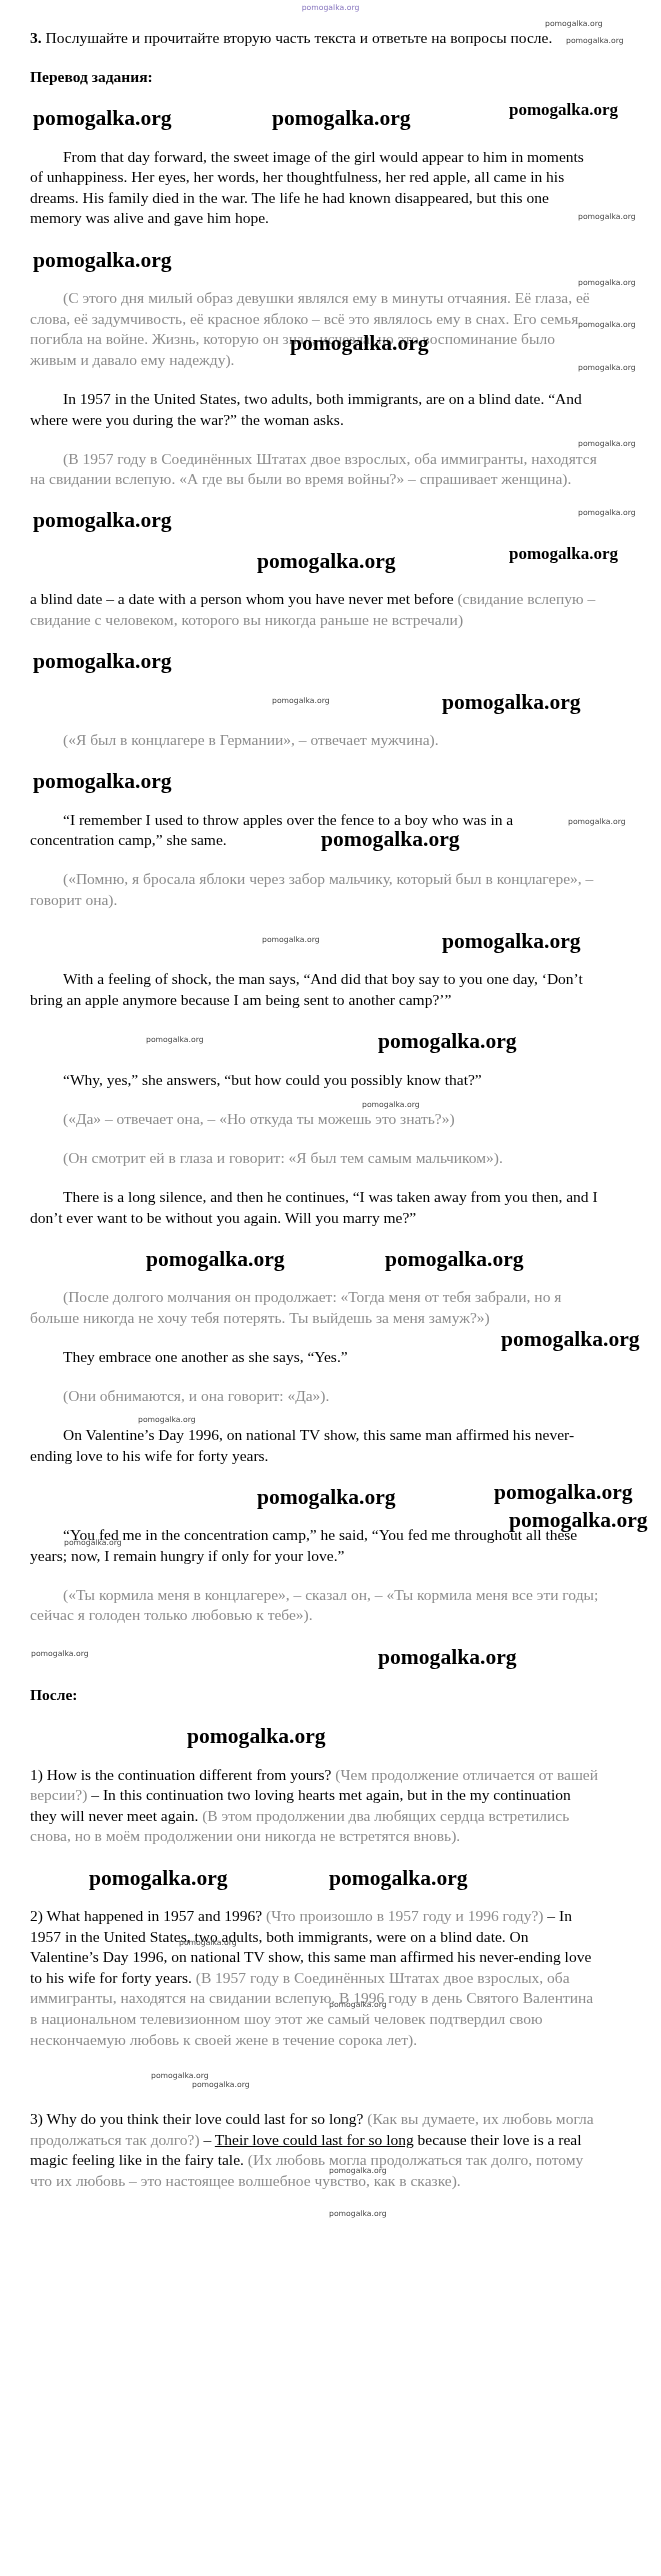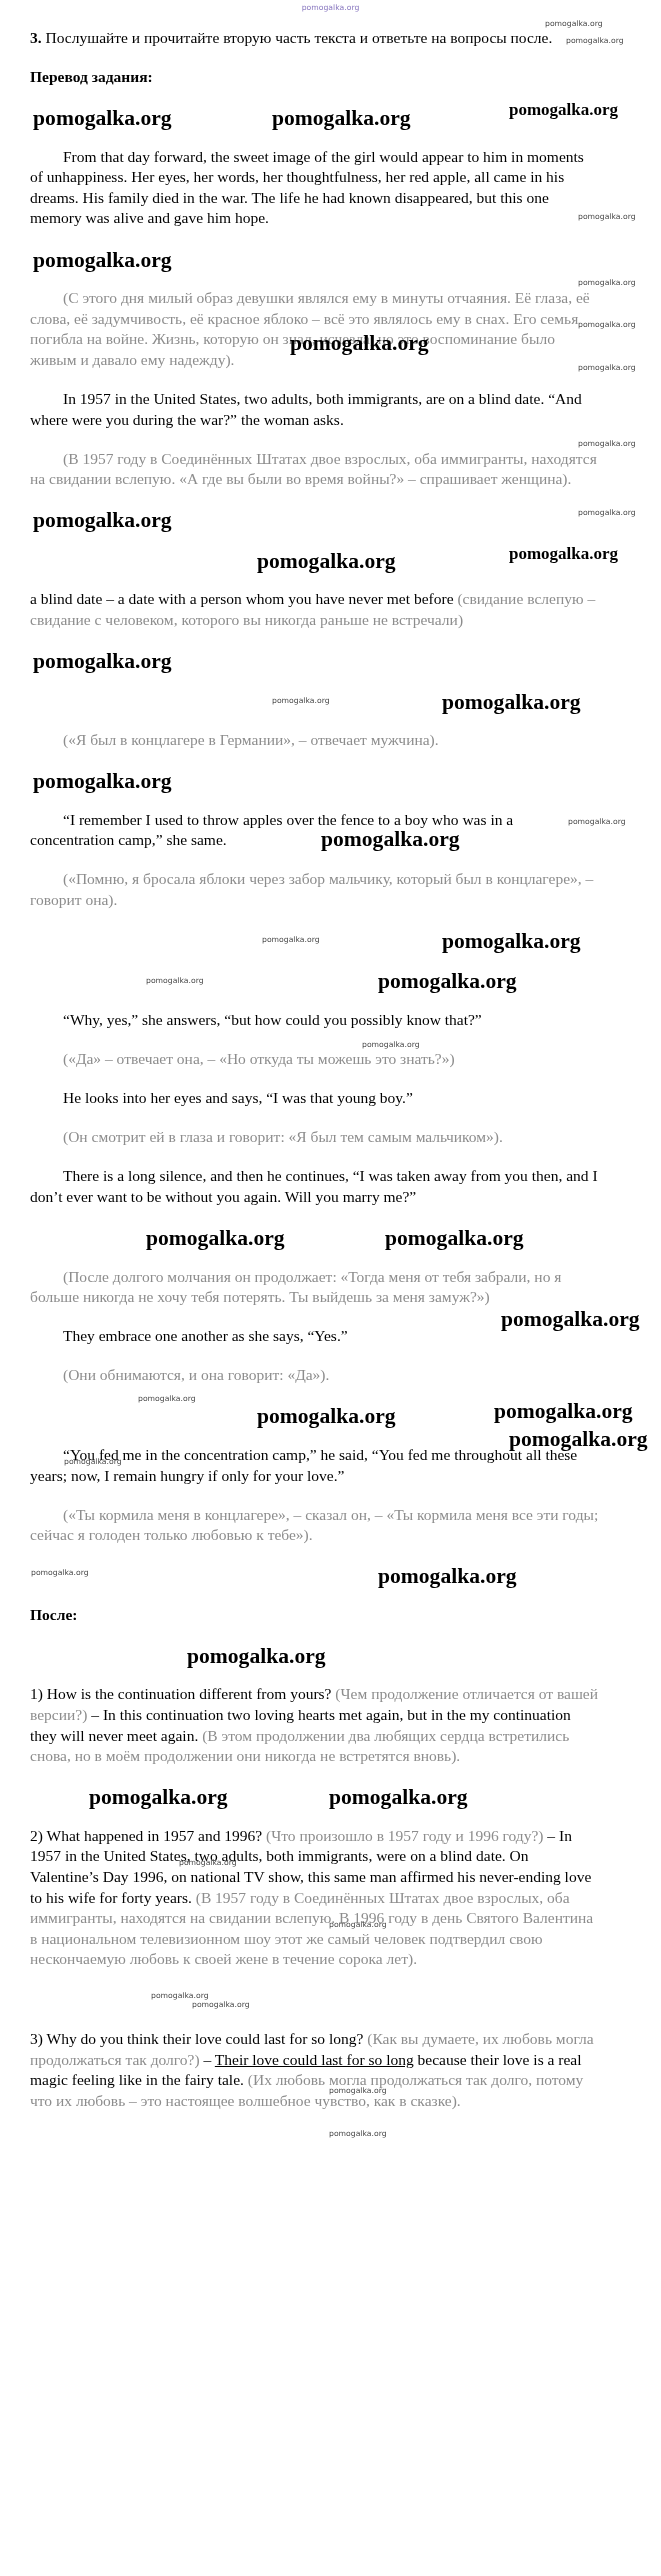--- a/index.html
+++ b/index.html
@@ -106,39 +106,39 @@
 
   <p class="ru ind">
     <span>(«Помню, я бросала яблоки через забор мальчику, который был в концлагере», – говорит она).</span>
   </p>
 
   <div class="wm-row">
     <span class="wm wm-sm" style="left:232px;top:7.2px">pomogalka.org</span>
     <span class="wm wm-lg" style="left:412px">pomogalka.org</span>
   </div>
 
+  <p class="ind">
+    <span>With a feeling of shock, the man says, “And did that boy say to you one day, ‘Don’t bring an apple anymore because I am being sent to another camp?’”</span>
+  </p>
 
 
   <div class="wm-row">
     <span class="wm wm-sm" style="left:116px;top:7.2px">pomogalka.org</span>
     <span class="wm wm-lg" style="left:348px">pomogalka.org</span>
   </div>
 
   <p class="ind">
     <span>“Why, yes,” she answers, “but how could you possibly know that?”</span>
   </p>
 
   <p class="ru ind">
     <span>(«Да» – отвечает она, – «Но откуда ты можешь это знать?»)</span>
     <span class="wm wm-sm" style="left:299px;top:-8.2px">pomogalka.org</span>
   </p>
 
-  <p class="ind">
-    <span>He looks into her eyes and says, “I was that young boy.”</span>
-  </p>
 
   <p class="ru ind">
     <span>(Он смотрит ей в глаза и говорит: «Я был тем самым мальчиком»).</span>
   </p>
 
   <p class="ind">
     <span>There is a long silence, and then he continues, “I was taken away from you then, and I don’t ever want to be without you again. Will you marry me?”</span>
   </p>
 
   <div class="wm-row">
@@ -153,20 +153,21 @@
   <p class="ind">
     <span>They embrace one another as she says, “Yes.”</span>
     <span class="wm wm-lg" style="left:438px;top:-19.6px">pomogalka.org</span>
   </p>
 
   <p class="ru ind">
     <span>(Они обнимаются, и она говорит: «Да»).</span>
   </p>
 
   <p class="ind">
+    <span>On Valentine’s Day 1996, on national TV show, this same man affirmed his never-ending love to his wife for forty years.</span>
     <span class="wm wm-sm" style="left:75px;top:-9.3px">pomogalka.org</span>
   </p>
 
   <div class="wm-row">
     <span class="wm wm-lg" style="left:227px">pomogalka.org</span>
     <span class="wm wm-lg" style="left:464px;top:-5.2px">pomogalka.org</span>
   </div>
 
 
   <p class="ind">

